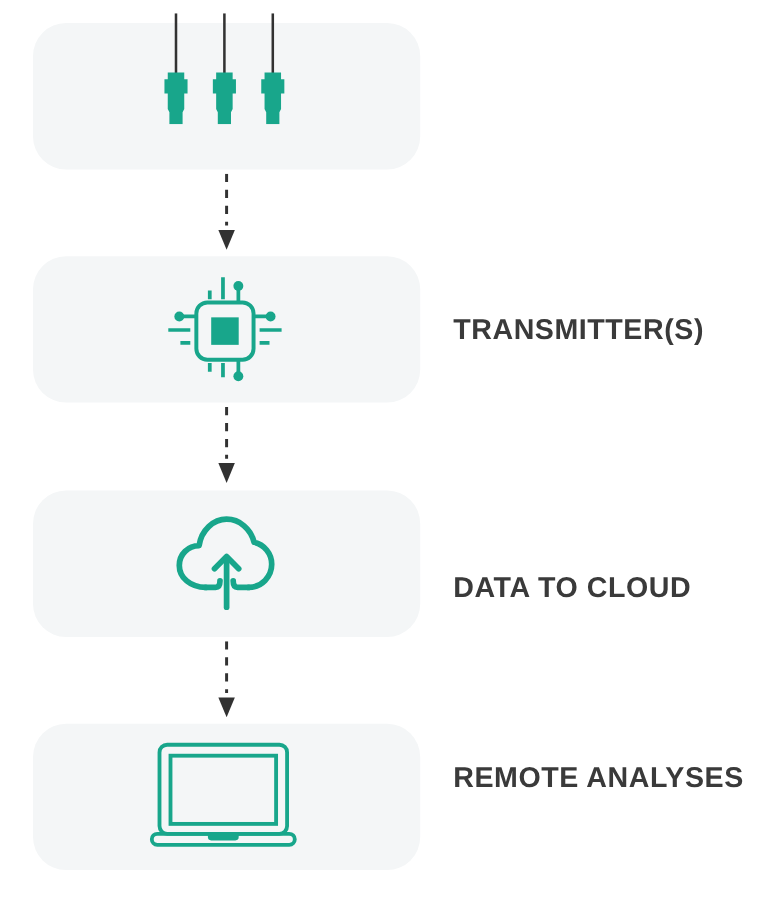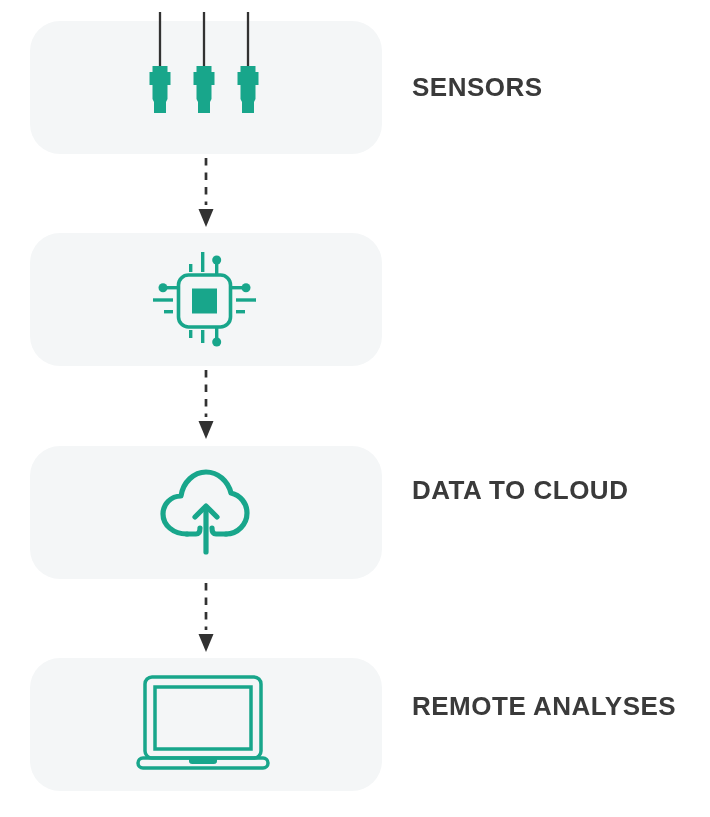--- a/index.html
+++ b/index.html
@@ -44,21 +44,20 @@
     </g>
     <g transform="translate(44,0)">
       <line class="dark-stroke" x1="12" y1="0" x2="12" y2="57" stroke-width="2.3"></line>
       <polygon class="accent-fill" points="4.5,54 19.5,54 19.5,60 22.5,60 22.5,73 19.5,73 19.5,87 18,90 18,101 6,101 6,90 4.5,87 4.5,73 1.5,73 1.5,60 4.5,60"></polygon>
     </g>
     <g transform="translate(88,0)">
       <line class="dark-stroke" x1="12" y1="0" x2="12" y2="57" stroke-width="2.3"></line>
       <polygon class="accent-fill" points="4.5,54 19.5,54 19.5,60 22.5,60 22.5,73 19.5,73 19.5,87 18,90 18,101 6,101 6,90 4.5,87 4.5,73 1.5,73 1.5,60 4.5,60"></polygon>
     </g>
   </svg>
-  <div class="step-label" style="top:21px">SENSORS</div>
 
   <svg class="icon-svg" style="left:195px;top:158px" width="22" height="72" viewBox="0 0 22 72">
     <line class="dark-stroke" x1="11" y1="0" x2="11" y2="47" stroke-width="2.7" stroke-dasharray="7.5 7"></line>
     <polygon class="dark-fill" points="3.5,51 18.5,51 11,69"></polygon>
   </svg>
 
   <div class="card" style="top:233px"></div>
   <svg class="icon-svg" style="left:152px;top:248px" width="105" height="105" viewBox="0 0 105 105">
 
     <rect class="accent-stroke" x="26.5" y="27" width="52" height="52" rx="10" stroke-width="3.6"></rect>
@@ -77,20 +76,21 @@
     <line class="accent-stroke" x1="12" y1="39.7" x2="26.5" y2="39.7" stroke-width="3.4"></line>
     <circle class="accent-fill" cx="11" cy="39.7" r="4.5"></circle>
     <line class="accent-stroke" x1="1" y1="52" x2="21" y2="52" stroke-width="3.4"></line>
     <line class="accent-stroke" x1="12" y1="63.7" x2="21" y2="63.7" stroke-width="3.4"></line>
 
     <line class="accent-stroke" x1="78.5" y1="39.7" x2="93" y2="39.7" stroke-width="3.4"></line>
     <circle class="accent-fill" cx="94" cy="39.7" r="4.5"></circle>
     <line class="accent-stroke" x1="84" y1="52" x2="104" y2="52" stroke-width="3.4"></line>
     <line class="accent-stroke" x1="84" y1="63.7" x2="93" y2="63.7" stroke-width="3.4"></line>
   </svg>
+  <div class="step-label" style="top:233px">TRANSMITTER(S)</div>
 
   <svg class="icon-svg" style="left:195px;top:370px" width="22" height="72" viewBox="0 0 22 72">
     <line class="dark-stroke" x1="11" y1="0" x2="11" y2="47" stroke-width="2.7" stroke-dasharray="7.5 7"></line>
     <polygon class="dark-fill" points="3.5,51 18.5,51 11,69"></polygon>
   </svg>
 
   <div class="card" style="top:446px"></div>
   <svg class="icon-svg" style="left:155px;top:464px" width="100" height="92" viewBox="0 0 100 92">
     <g class="accent-stroke" stroke-width="5.2" stroke-linecap="round" stroke-linejoin="round">
 
@@ -102,21 +102,21 @@
                C 85 31 92 39 92 49
                C 92 60 83 70 71 70"></path>
 
       <path d="M 32 70 L 41 70 Q 45 70 45 64"></path>
       <path d="M 71 70 L 61 70 Q 57 70 57 64"></path>
 
       <path d="M 40 53 L 51 42 L 62 53"></path>
       <line x1="51" y1="45" x2="51" y2="88"></line>
     </g>
   </svg>
-  <div class="step-label" style="top:424px">DATA TO CLOUD</div>
+  <div class="step-label" style="top:468px">DATA TO CLOUD</div>
 
   <svg class="icon-svg" style="left:195px;top:583px" width="22" height="72" viewBox="0 0 22 72">
     <line class="dark-stroke" x1="11" y1="0" x2="11" y2="47" stroke-width="2.7" stroke-dasharray="7.5 7"></line>
     <polygon class="dark-fill" points="3.5,51 18.5,51 11,69"></polygon>
   </svg>
 
   <div class="card" style="top:658px"></div>
   <svg class="icon-svg" style="left:136px;top:674px" width="134" height="98" viewBox="0 0 134 98">
     <g class="accent-stroke" stroke-width="3.5">
       <rect x="9" y="3" width="116" height="81" rx="7"></rect>

